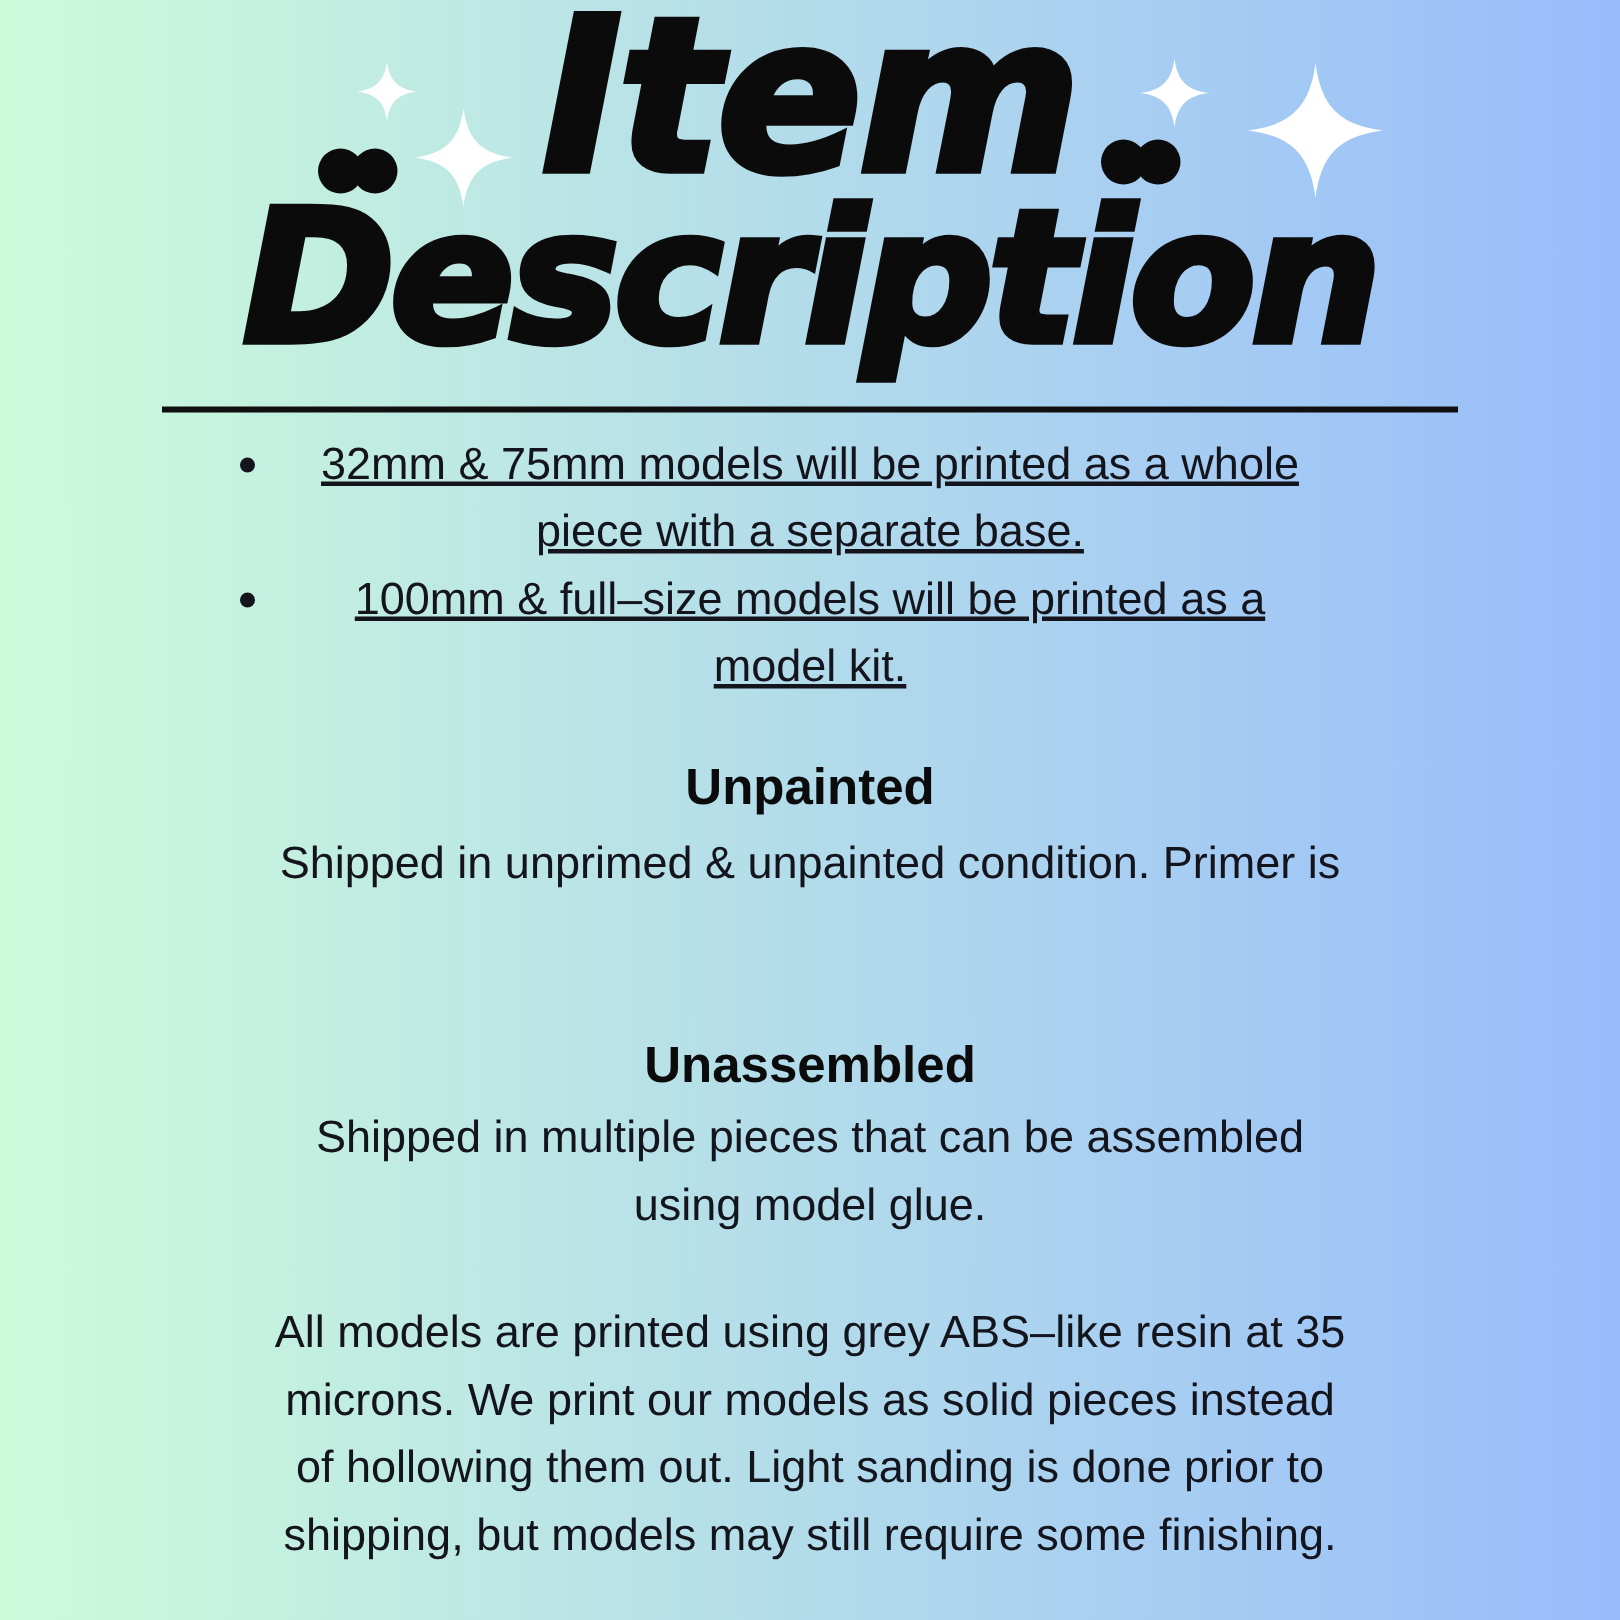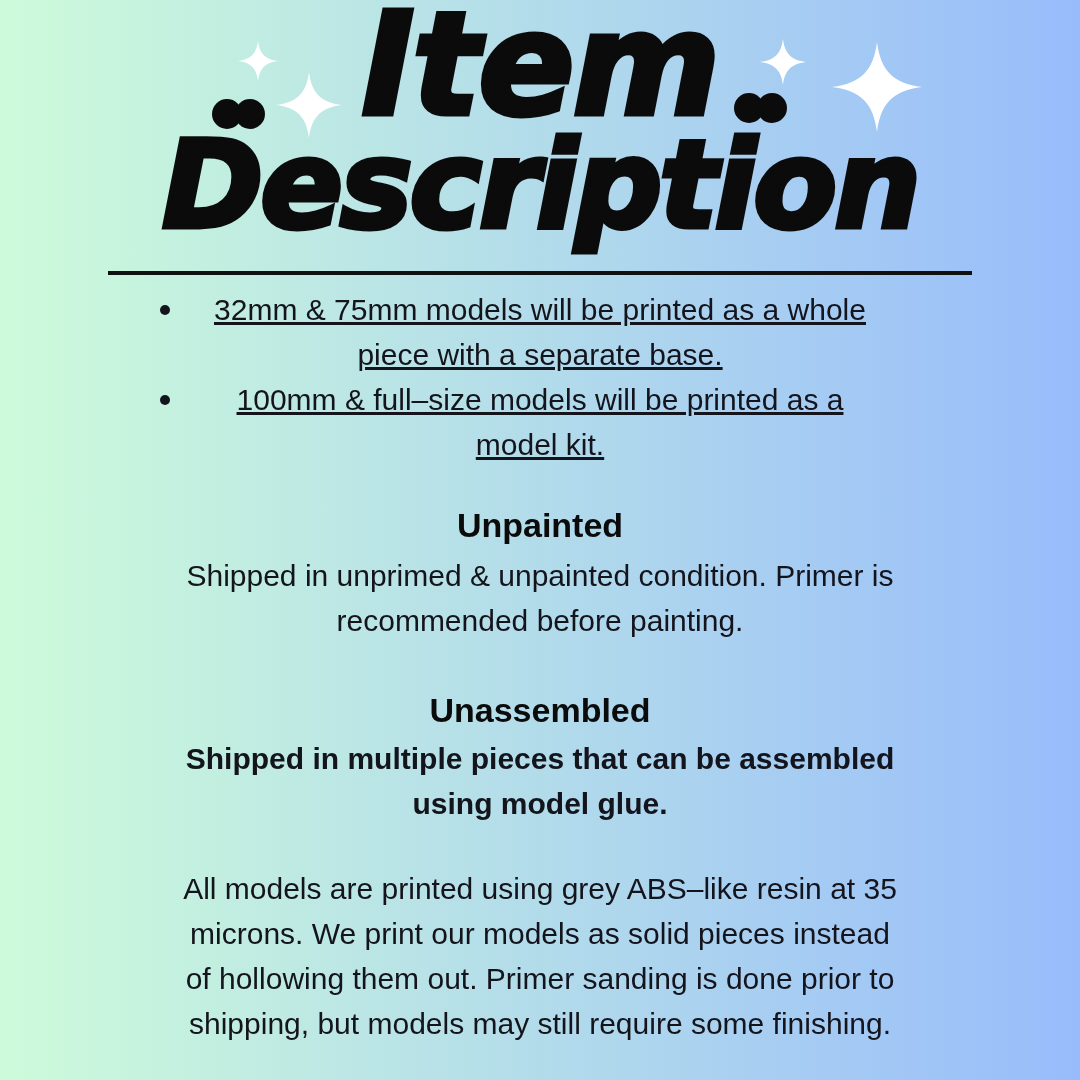--- a/index.html
+++ b/index.html
@@ -63,21 +63,21 @@
     text-align:center;
     font-size:34px;font-weight:bold;
     line-height:45px;
     text-decoration-thickness:3.5px;
     text-underline-offset:6px;
     color:var(--title,#0b0b0b);
   }
   .sec1-h{top:503px;}
   .sec1-p{position:absolute;top:553px;left:0;right:0;}
   .sec2-h{top:688px;}
-  .sec2-p{position:absolute;top:736px;left:0;right:0;font-weight:bold;}
+  .sec2-p{position:absolute;top:736px;left:0;right:0;}
   .footer-p{position:absolute;top:866px;left:0;right:0;}
 </style>
 </head>
 <body>
 
 <div class="page">
 
   <span class="decor sparkle sp-small-left">
     <svg viewBox="0 0 100 100">
         <path d="M50 0 C54 32 68 46 100 50 C68 54 54 68 50 100 C46 68 32 54 0 50 C32 46 46 32 50 0 Z"></path>
@@ -124,29 +124,28 @@
     <div class="bullet-item">
       <span class="bullet-dot"></span>
       <div class="t-line">100mm &amp; full–size models will be printed as a</div>
       <div class="t-line">model kit.</div>
     </div>
   </div>
 
   <div class="sec-heading sec1-h">Unpainted</div>
   <div class="sec1-p">
     <div class="t-line">Shipped in unprimed &amp; unpainted condition. Primer is</div>
-    <div class="t-line">recommended before painting.</div>
   </div>
 
   <div class="sec-heading sec2-h">Unassembled</div>
   <div class="sec2-p">
     <div class="t-line">Shipped in multiple pieces that can be assembled</div>
     <div class="t-line">using model glue.</div>
   </div>
 
   <div class="footer-p">
     <div class="t-line">All models are printed using grey ABS–like resin at 35</div>
     <div class="t-line">microns. We print our models as solid pieces instead</div>
-    <div class="t-line">of hollowing them out. Primer sanding is done prior to</div>
+    <div class="t-line">of hollowing them out. Light sanding is done prior to</div>
     <div class="t-line">shipping, but models may still require some finishing.</div>
   </div>
 
 </div>
 
 </body></html>

